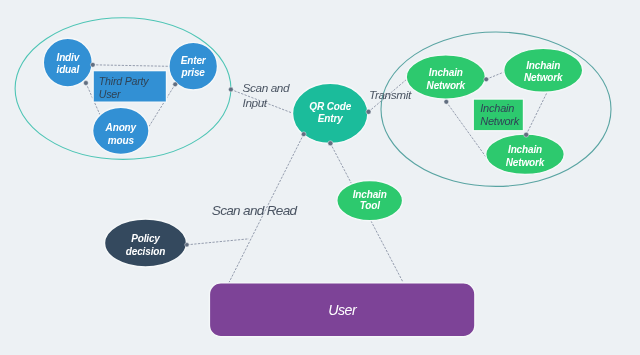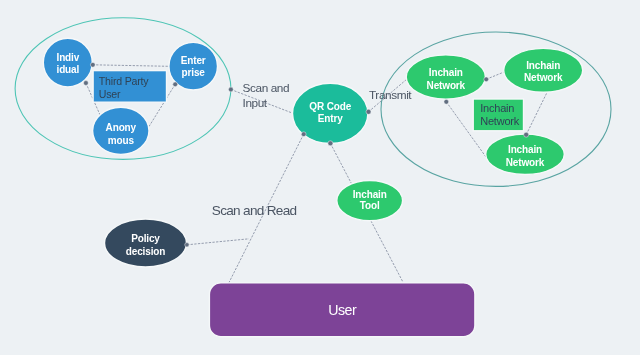--- a/index.html
+++ b/index.html
@@ -1,19 +1,19 @@
 <!DOCTYPE html>
 <html><head>
 <meta charset="utf-8">
 <title>QR Code Entry network diagram</title>
 <style>
   html,body{margin:0;padding:0;}
   body{width:640px;height:355px;overflow:hidden;background:#edf1f4;
        font-family:"Liberation Sans",sans-serif;}
-  #stage{position:relative;width:640px;height:278px;will-change:transform;}
+  #stage{position:relative;width:640px;height:278px;will-change:transform;font-style:italic;}
   svg{position:absolute;left:0;top:0;display:block;}
   .edge{fill:none;stroke-linecap:butt;}
   .node-shape{stroke:#f5f8f9;stroke-width:1.4;}
   .node-label{font-size:10px;font-weight:bold;text-anchor:middle;letter-spacing:-0.15px;}
   .node-label-dark{font-weight:normal;text-anchor:start;letter-spacing:-0.2px;}
   .node-label-wide{font-weight:normal;text-anchor:middle;letter-spacing:-0.5px;}
   .edge-label{fill:#4b5563;}
   .dot{stroke:#eef2f4;stroke-width:0.5;}
 </style>
 </head>

